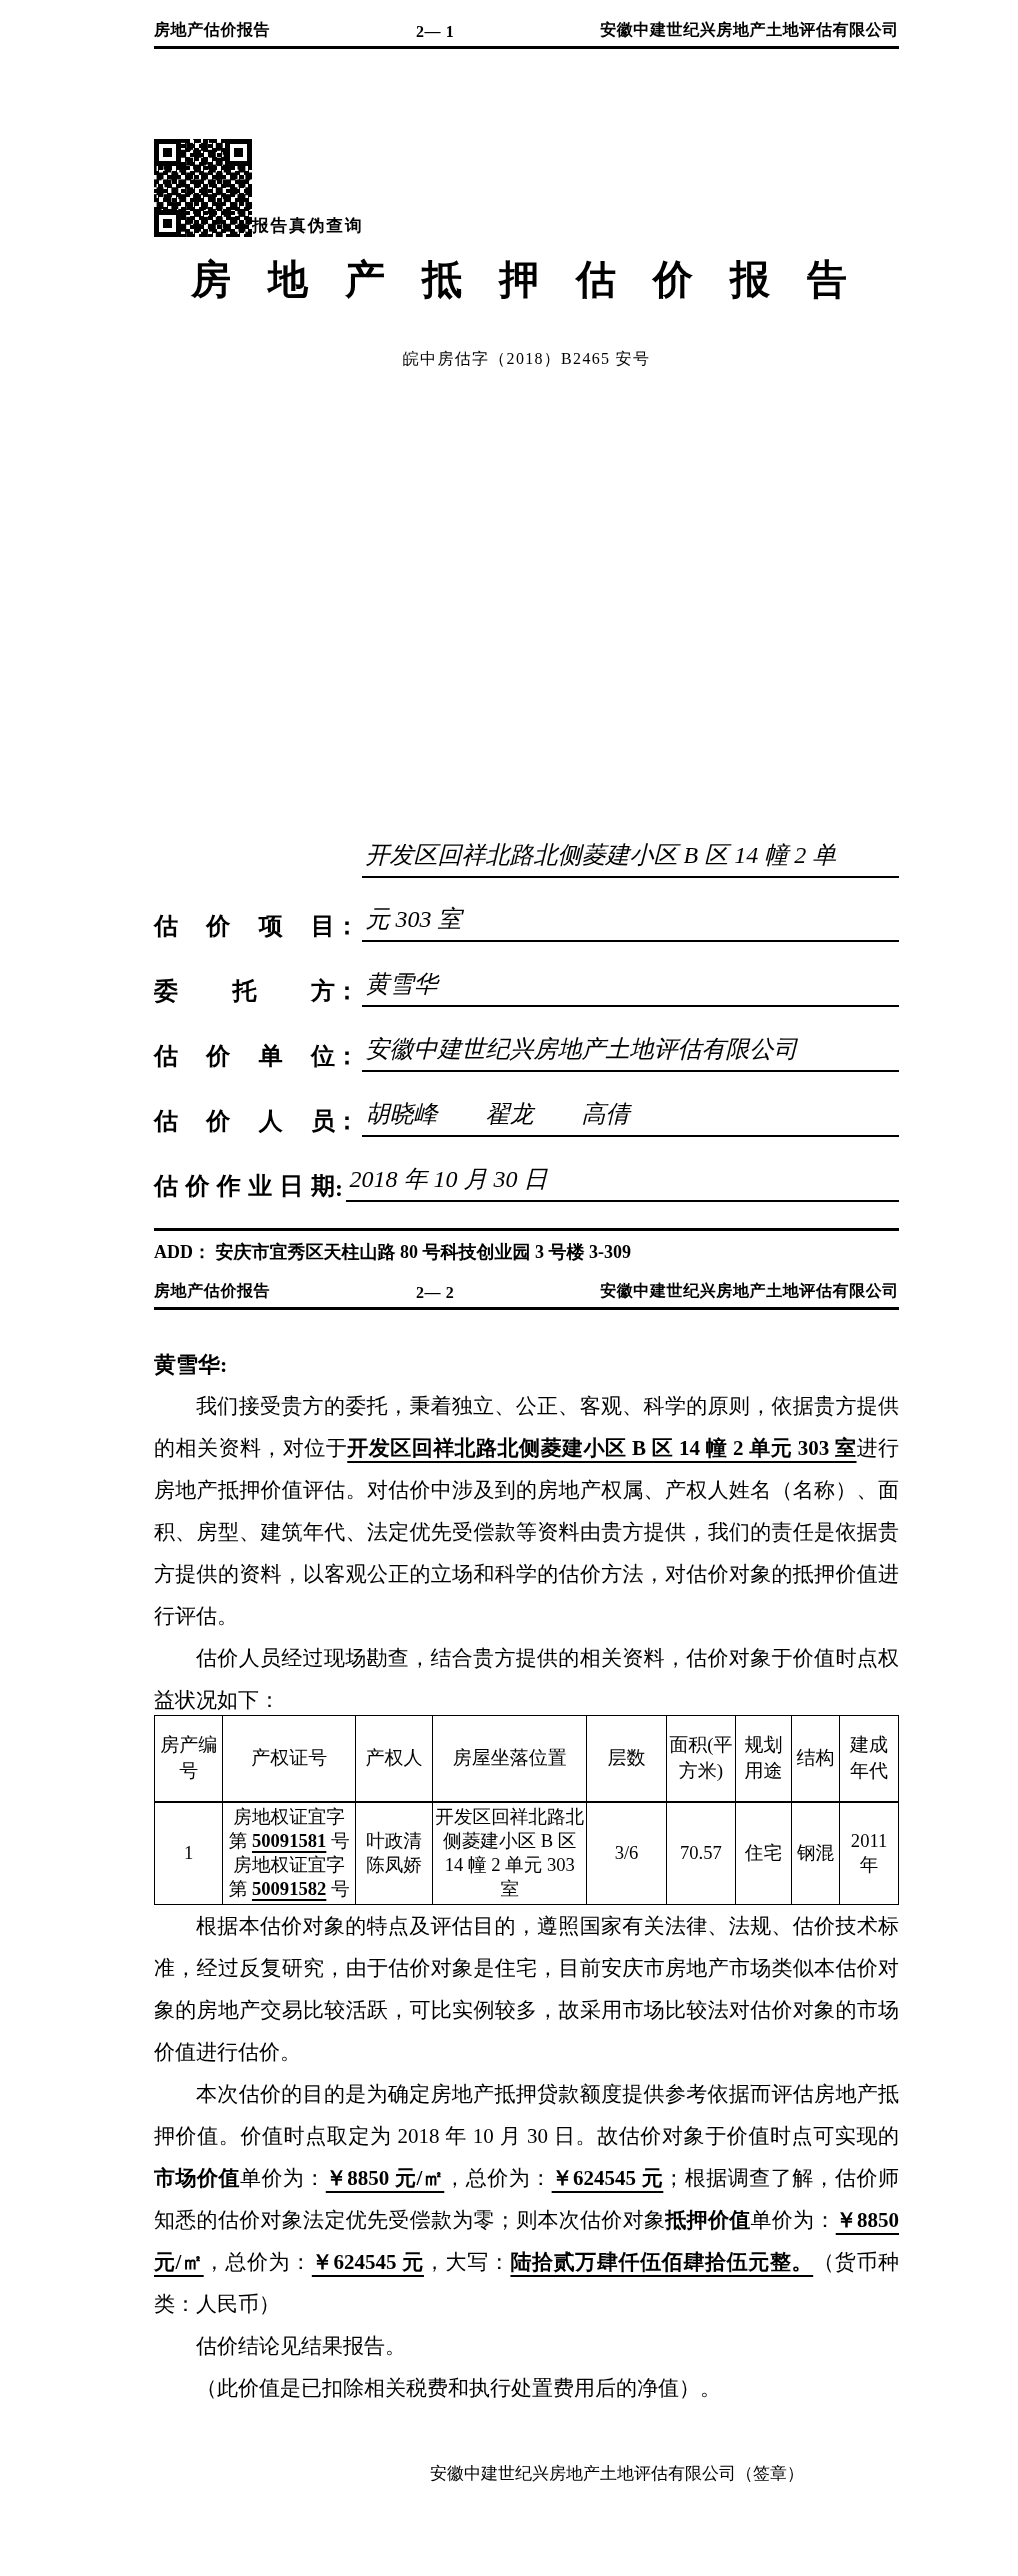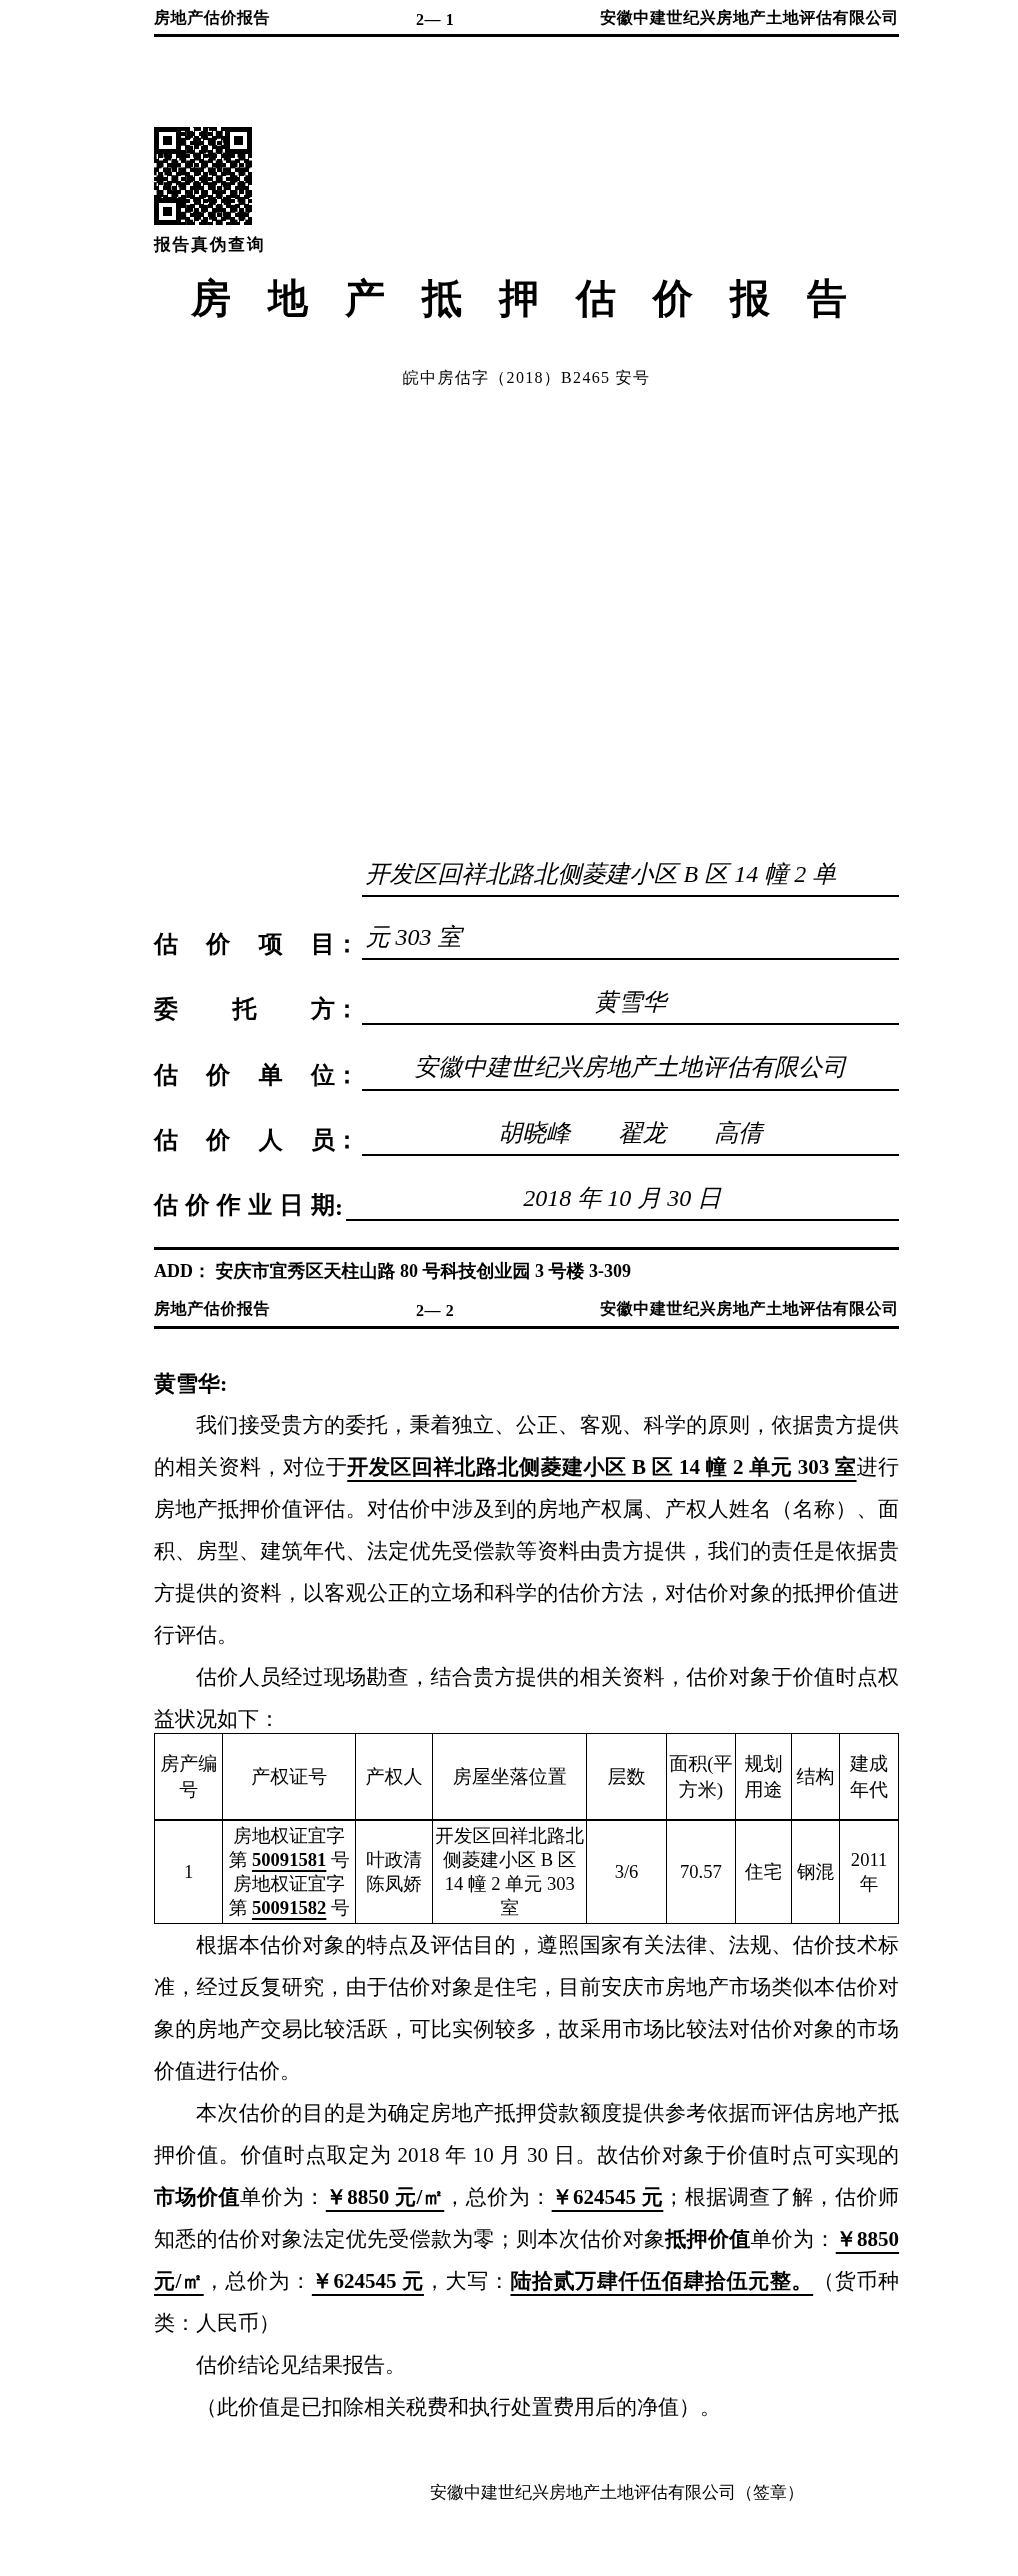--- a/index.html
+++ b/index.html
@@ -1,32 +1,32 @@
 <!DOCTYPE html>
 <html lang="zh" style="font-size:10.3px"><head>
 <meta charset="utf-8">
 <style>
   html,body{margin:0;padding:0;}
   body{
     width:1019px;height:2576px;overflow:hidden;
     background:#ffffff;color:#000;
     font-family:"Liberation Serif","DejaVu Serif",serif;
   }
-  .doc{padding:8px 120px 0 154px;}
+  .doc{padding:20px 120px 0 154px;}
 
   
   .pghead{
     display:flex;justify-content:space-between;align-items:flex-end;
     font-size:16px;font-weight:700;letter-spacing:0.6px;
     padding-bottom:5.1px;border-bottom:3.2px solid #000;
   }
   .pghead2{margin-top:16.7px;}
 
   
-  .qr-wrap{margin-top:90px;display:flex;flex-direction:column;align-items:flex-start;}
+  .qr-wrap{margin-top:90px;display:flex;flex-direction:row;align-items:flex-end;}
   .qr{
     width:98px;height:98px;position:relative;
     background:
       conic-gradient(from 90deg,#000 25%,transparent 0 50%,#000 0 75%,transparent 0) 2.6px 3.9px/14.8px 14.8px,
       conic-gradient(#000 25%,#fff 0 50%,#000 0 75%,#fff 0) 0 0/9px 9px;
   }
   .finder{position:absolute;width:27px;height:27px;background:#fff;border:5.1px solid #000;box-sizing:border-box;}
   .finder::after{content:"";position:absolute;left:3.9px;top:3.9px;width:9px;height:9px;background:#000;}
   .f-tl{left:0;top:0}.f-tr{right:0;top:0}.f-bl{left:0;bottom:0}
   .qr-caption{margin-top:7.7px;font-size:16.7px;font-weight:700;letter-spacing:1.9px;}
@@ -34,21 +34,21 @@
   .title{margin:15px 0 0;font-size:40px;font-weight:700;letter-spacing:37px;padding-left:37px;white-space:nowrap;}
   .doc-no{margin-top:42px;font-size:16px;text-align:center;letter-spacing:1.3px;}
 
   
   .fields{margin-top:469px;font-size:24px;}
   .frow{display:flex;align-items:flex-end;margin-bottom:26px;}
   .flabel{font-weight:700;width:181px;flex:none;text-align:justify;text-align-last:justify;}
   .fcolon{font-weight:700;flex:none;padding-right:2.6px;}
   .fvalue{flex:1;min-width:0;}
   .uline{border-bottom:2.6px solid #000;padding:0 3.9px 5.1px;font-style:italic;}
-  .center{text-align:center;}
+  .center{}
   .second{margin-top:24.4px;}
 
   .pgfoot{border-top:3.2px solid #000;padding-top:9px;font-size:18px;font-weight:700;}
 
   
   .letter-title{margin-top:13px;text-align:center;font-size:27px;font-weight:700;letter-spacing:33px;padding-left:33px;white-space:nowrap;}
   .salutation{margin-top:40px;font-size:22px;font-weight:700;}
   .letter-body{font-size:21px;line-height:42px;text-align:justify;margin-top:5.1px;}
   .letter-body p{margin:0;text-indent:2em;}
   .b{font-weight:700;}

